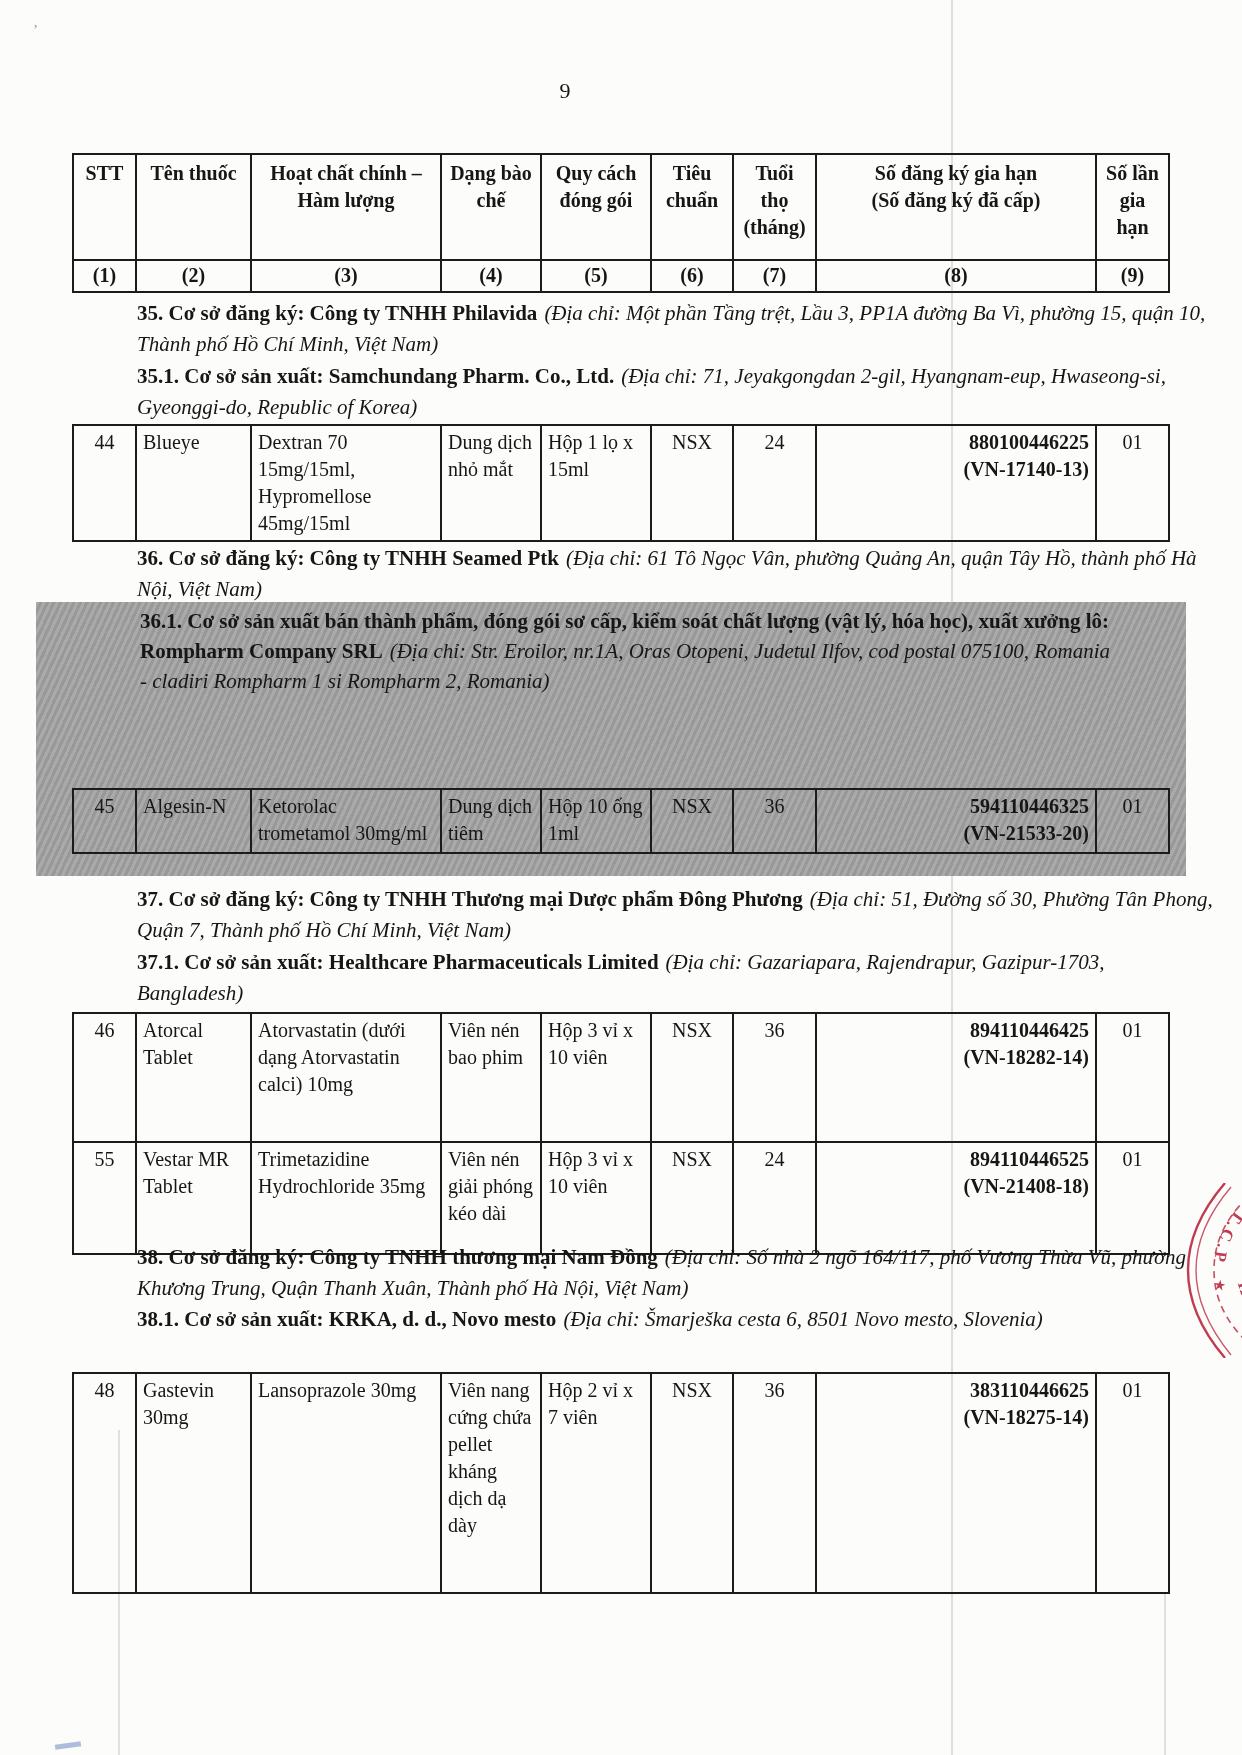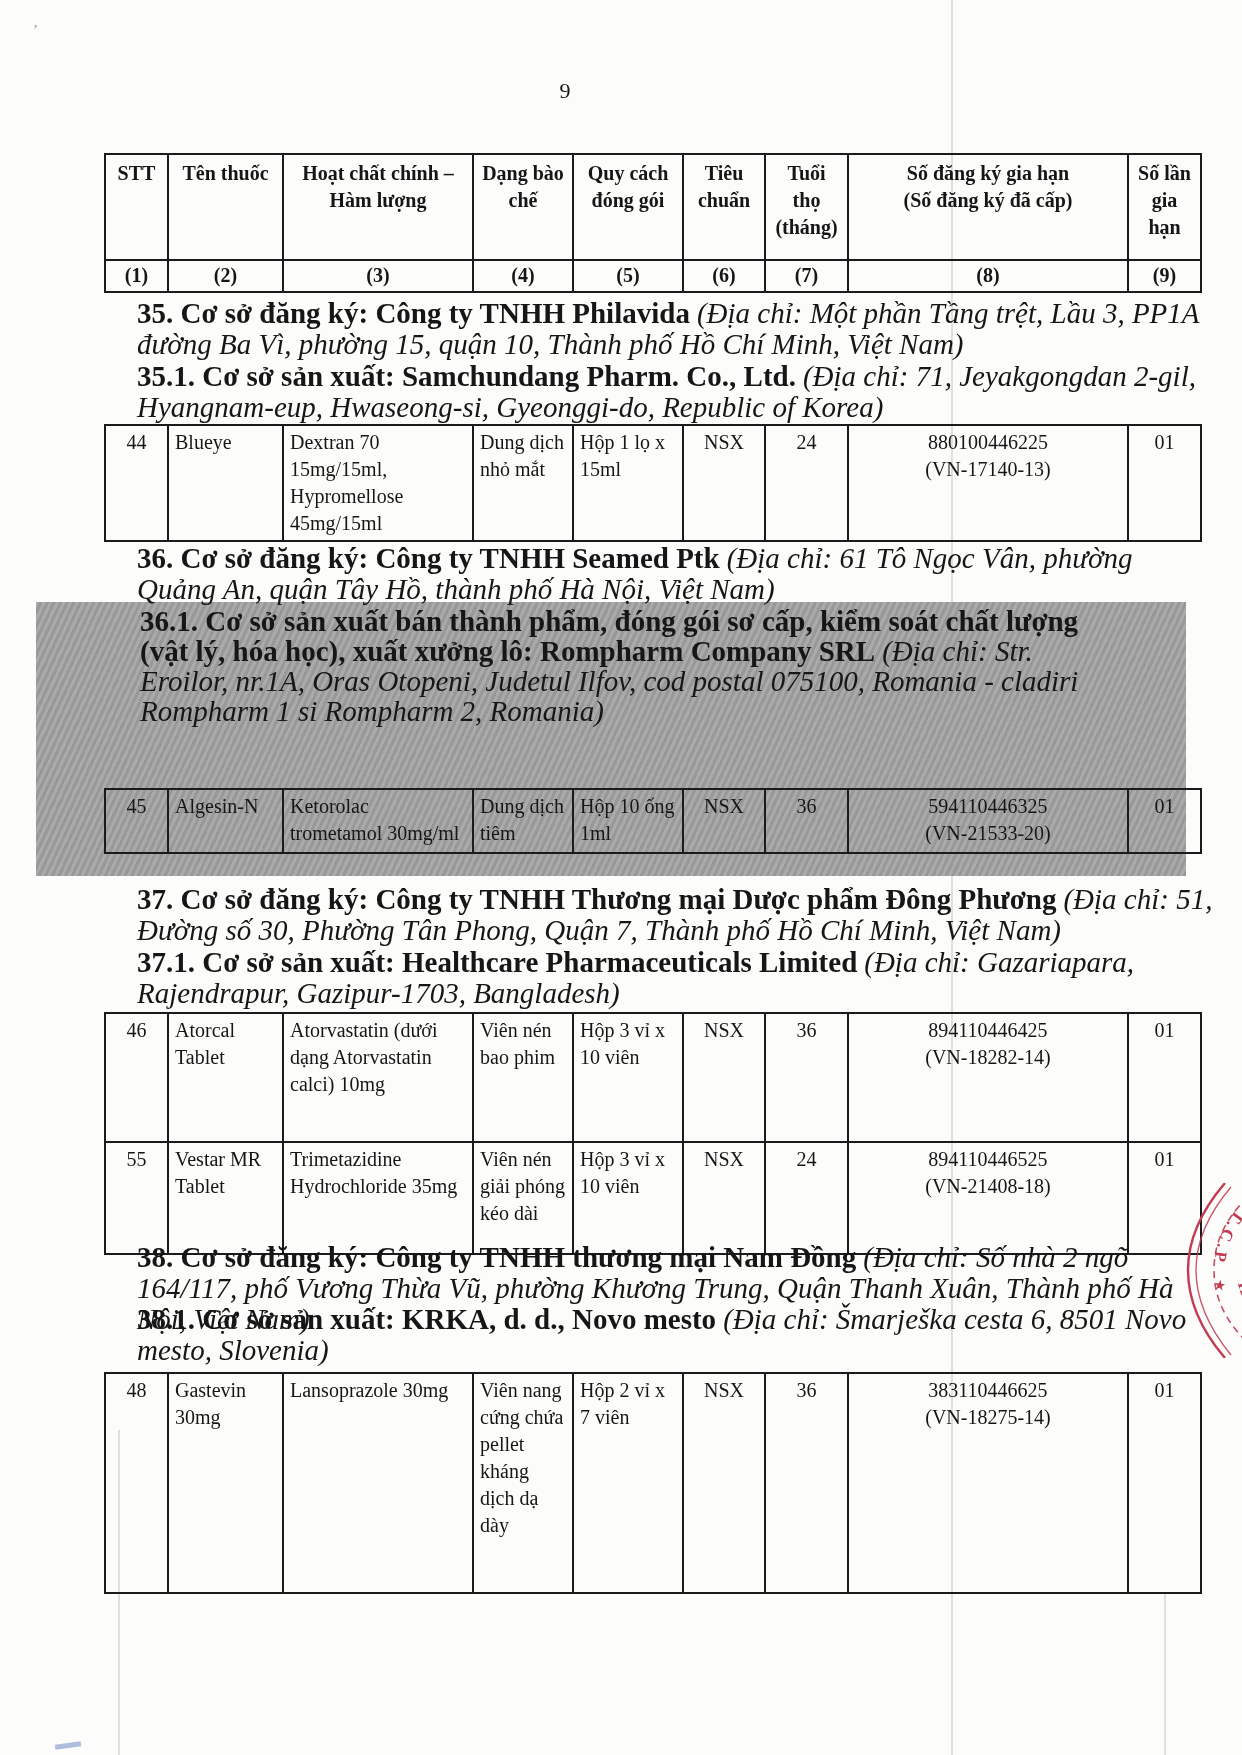--- a/index.html
+++ b/index.html
@@ -17,50 +17,49 @@
   .fold-a{left:951px;top:0;width:2px;height:1755px;background:rgba(140,140,140,.26);}
   .fold-b{left:118px;top:1430px;width:2px;height:325px;background:rgba(160,160,160,.30);}
   .fold-d{left:1164px;top:1592px;width:2px;height:163px;background:rgba(150,150,150,.28);}
   .stray-mark{position:absolute;left:33px;top:22px;font-size:15px;color:#9a9a9a;}
   .blue-dash{position:absolute;left:55px;top:1743px;width:26px;height:5px;background:rgba(95,125,190,.5);transform:rotate(-8deg);}
 
   
   .page-number{position:absolute;left:0;top:78px;width:1130px;text-align:center;font-size:22px;}
 
   
-  .sec{position:absolute;left:137px;width:1078px;font-size:29px;line-height:31px;}
+  .sec{position:absolute;left:137px;width:1078px;font-size:21px;line-height:31px;}
   .sec .hd{font-weight:bold;}
   .sec .addr{font-style:italic;margin-left:7px;}
 
   
   .highlight{
     position:absolute;left:36px;top:602px;width:1150px;height:274px;
     background:#a4a4a4;
     background-image:repeating-linear-gradient(115deg, rgba(255,255,255,.07) 0 3px, rgba(0,0,0,.07) 3px 6px);
   }
   .sec.in-highlight{left:140px;width:975px;line-height:30px;}
 
   
   table.grid{
     position:absolute;left:72px;width:1098px;
     border-collapse:collapse;table-layout:fixed;
     font-size:20px;line-height:27px;
     background:transparent;
-    margin-left:32px;
   }
   table.grid th,table.grid td{
     border:2px solid #1b1b1b;
     vertical-align:top;
     padding:3px 6px 3px 6px;
     overflow:hidden;
   }
   table.grid th{font-weight:bold;text-align:center;padding-top:5px;}
   td.c-center{text-align:center;}
   td.c-left{text-align:left;padding-left:12px;}
-  td.c-reg{text-align:center;padding-left:20px;}
+  td.c-reg{text-align:right;padding-left:20px;font-weight:bold;}
   tr.idx-row td{text-align:center;font-weight:bold;padding:0 0 2px 0;line-height:28px;}
 
   
   .stamp{position:absolute;left:1167px;top:1183px;width:75px;height:175px;}
 </style>
 </head>
 <body>
 
 <div class="page">
 

